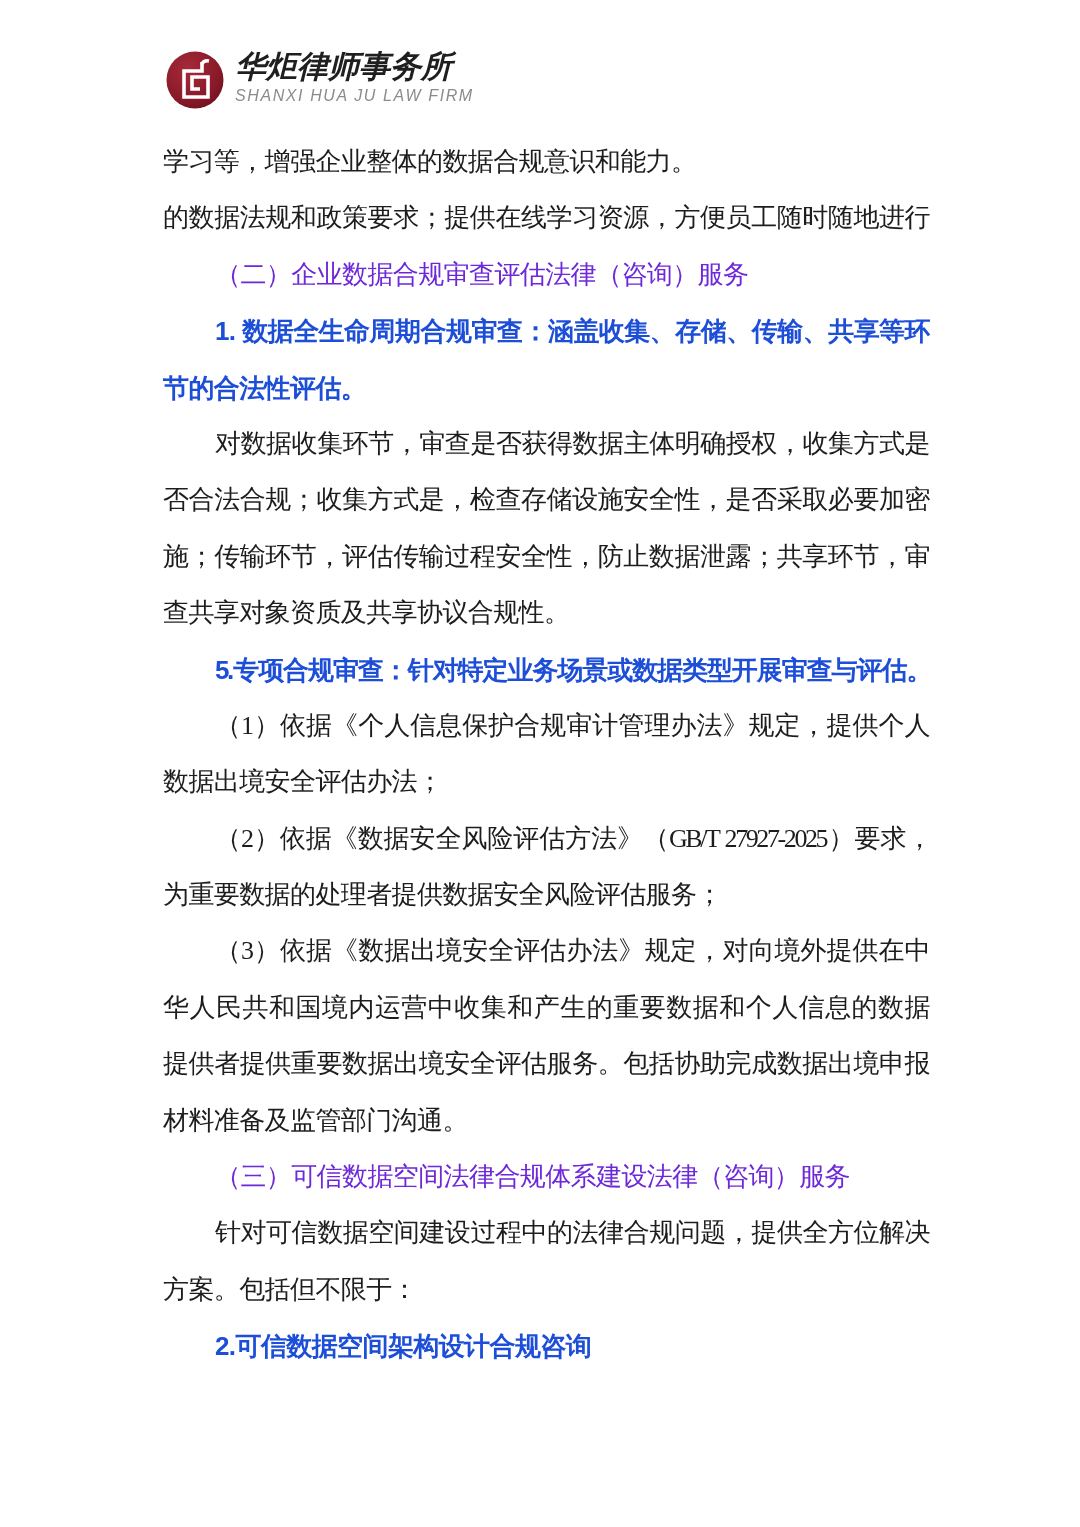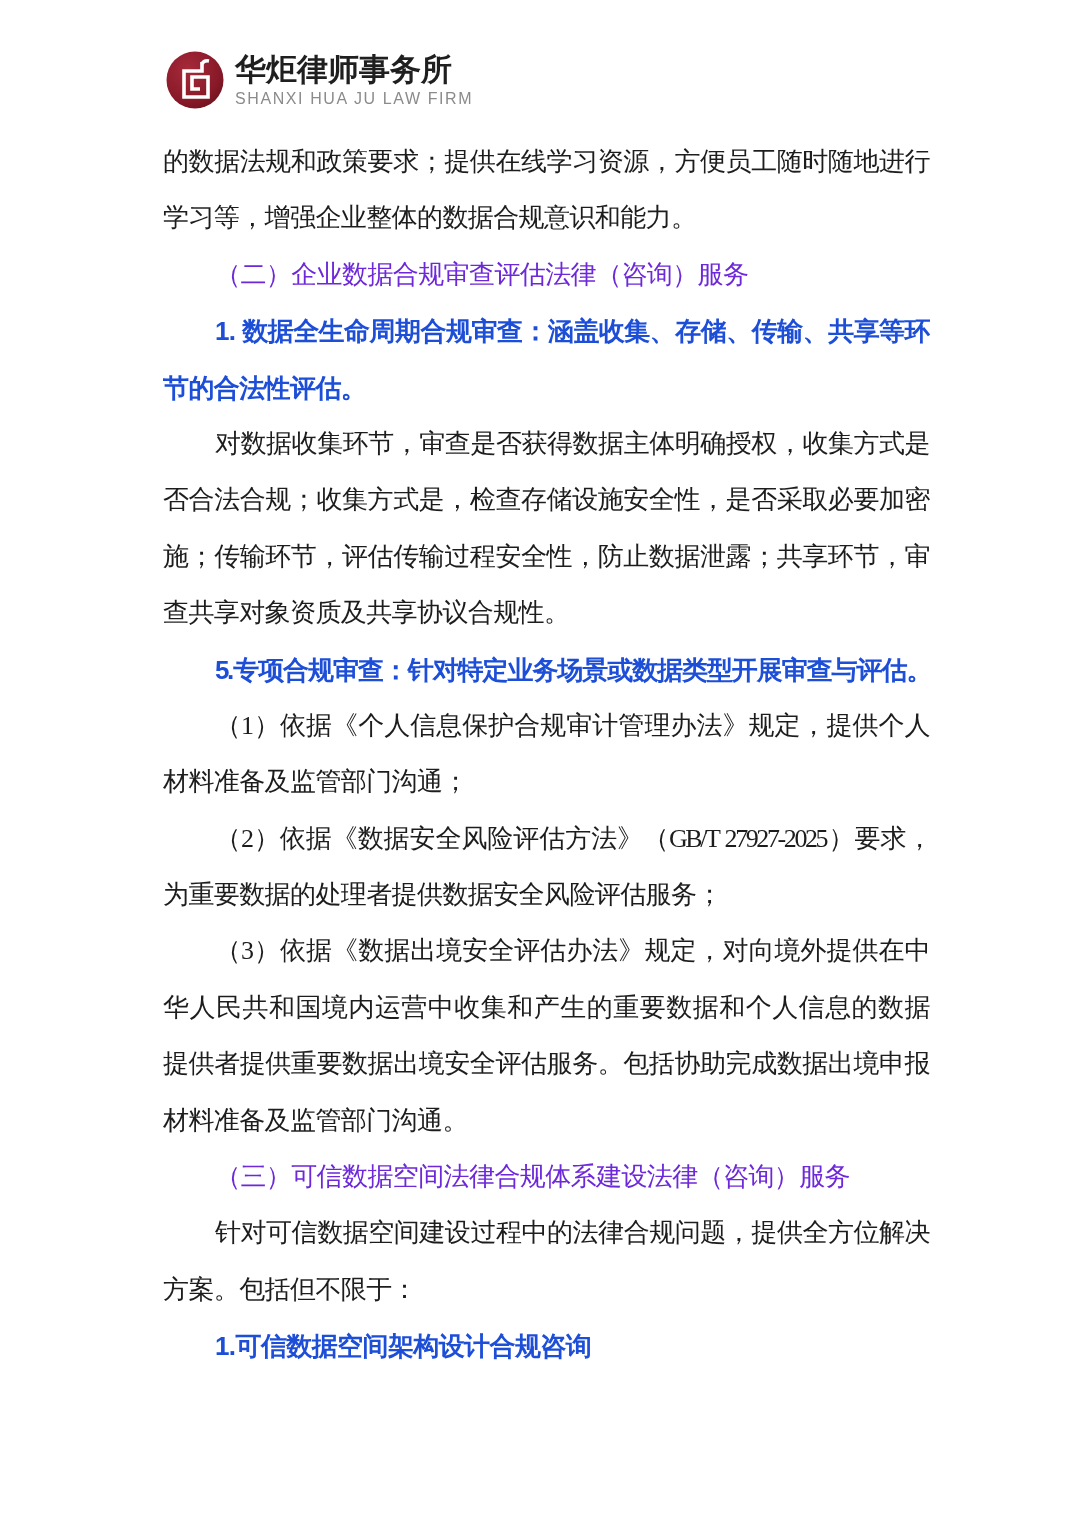--- a/index.html
+++ b/index.html
@@ -7,21 +7,21 @@
     position:relative;
     width:1080px;height:1527px;
     margin:0 auto;
     background:#ffffff;
     overflow:hidden;
     font-family:"Liberation Serif","DejaVu Serif",serif;
   }
   
   .letterhead{
     position:absolute;left:165px;top:50px;
-    display:flex;align-items:center;gap:10px;
+    display:flex;gap:10px;font-style:italic;
   }
   .logo-mark{display:block;width:60px;height:60px;flex:0 0 auto;}
   .logo-text{display:flex;flex-direction:column;}
   .firm-zh{
     font-family:"Liberation Sans","DejaVu Sans",sans-serif;
     font-size:31px;font-weight:600;color:#1f1f1f;
     letter-spacing:0px;line-height:34px;white-space:nowrap;
   }
   .firm-en{
     font-family:"Liberation Sans","DejaVu Sans",sans-serif;
@@ -72,37 +72,37 @@
         <path d="M37,12 V21 H19 V47 H43 V27 H27 V39 H35" stroke="#ffffff" stroke-width="3.6" fill="none"></path>
       </svg>
     </span>
     <div class="logo-text">
       <div class="firm-zh">华炬律师事务所</div>
       <div class="firm-en">SHANXI HUA JU LAW FIRM</div>
     </div>
   </header>
 
   <main class="content" id="doc-lines">
+      <div class="line body">学习等，增强企业整体的数据合规意识和能力。</div>
       <div class="line body fill">的数据法规和政策要求；提供在线学习资源，方便员工随时随地进行</div>
-      <div class="line body">学习等，增强企业整体的数据合规意识和能力。</div>
       <div class="line kai indent">（二）企业数据合规审查评估法律（咨询）服务</div>
       <div class="line bold indent fill">1. 数据全生命周期合规审查：涵盖收集、存储、传输、共享等环</div>
       <div class="line bold">节的合法性评估。</div>
       <div class="line body indent fill">对数据收集环节，审查是否获得数据主体明确授权，收集方式是</div>
       <div class="line body fill">否合法合规；收集方式是，检查存储设施安全性，是否采取必要加密措</div>
       <div class="line body fill">施；传输环节，评估传输过程安全性，防止数据泄露；共享环节，审</div>
       <div class="line body">查共享对象资质及共享协议合规性。</div>
       <div class="line bold indent fill tight">5.专项合规审查：针对特定业务场景或数据类型开展审查与评估。</div>
       <div class="line body indent fill">（1）依据《个人信息保护合规审计管理办法》规定，提供个人</div>
-      <div class="line body">材料准备及监管部门沟通；</div>
+      <div class="line body">数据出境安全评估办法；</div>
       <div class="line body indent fill tight">（2）依据《数据安全风险评估方法》（GB/T 27927-2025）要求，</div>
       <div class="line body">为重要数据的处理者提供数据安全风险评估服务；</div>
       <div class="line body indent fill">（3）依据《数据出境安全评估办法》规定，对向境外提供在中</div>
       <div class="line body fill">华人民共和国境内运营中收集和产生的重要数据和个人信息的数据</div>
       <div class="line body fill">提供者提供重要数据出境安全评估服务。包括协助完成数据出境申报</div>
       <div class="line body">材料准备及监管部门沟通。</div>
       <div class="line kai indent">（三）可信数据空间法律合规体系建设法律（咨询）服务</div>
       <div class="line body indent fill">针对可信数据空间建设过程中的法律合规问题，提供全方位解决</div>
       <div class="line body">方案。包括但不限于：</div>
-      <div class="line bold indent">1.可信数据空间架构设计合规咨询</div>
+      <div class="line bold indent">2.可信数据空间架构设计合规咨询</div>
     </main>
 
 </div>
 
 </body></html>

